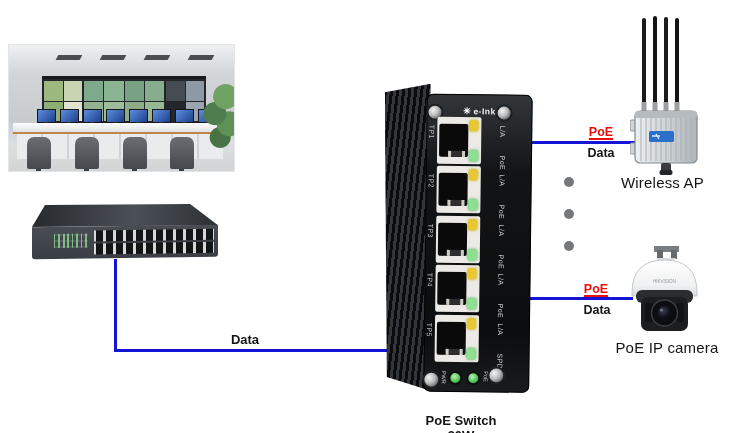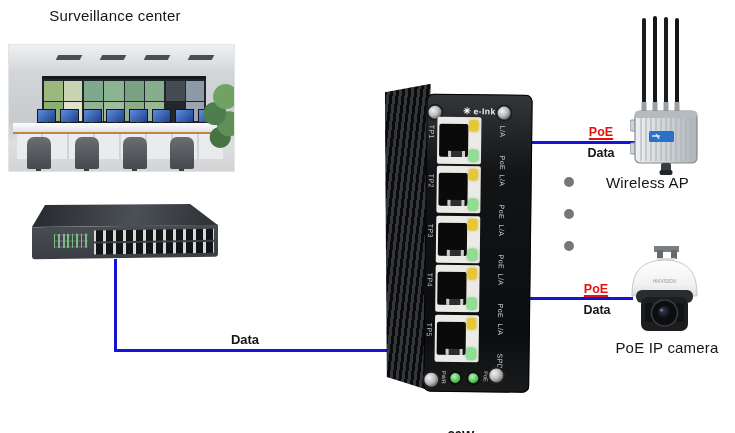--- a/index.html
+++ b/index.html
@@ -83,24 +83,24 @@
   .tp-label{left:2px;font-size:7px;color:#c0c3c6;letter-spacing:.5px;}
   .stat-label{font-size:5.5px;color:#d2d4d6;}
   .stat-led{position:absolute;width:10px;height:10px;border-radius:50%;
         background:radial-gradient(circle at 40% 35%,#b9f0bb,#49c24f 60%,#1d7a24);box-shadow:0 0 0 2px #0d0e0f;}
 </style>
 </head>
 <body>
 
 <div class="canvas">
 
-  <div class="lbl title" style="left:20px;top:7px;width:190px;">Surveillance center</div>
-  <div class="lbl title" style="left:585px;top:174px;width:125px;">Wireless AP</div>
+  <div class="lbl title" style="left:600px;top:174px;width:125px;">Wireless AP</div>
   <div class="lbl title" style="left:597px;top:339px;width:140px;">PoE IP camera</div>
   <div class="lbl cap" style="left:400px;top:397px;width:122px;margin-top:31px;">30W</div>
+  <div class="lbl cap" style="left:400px;top:413px;width:122px;">PoE Switch</div>
 
   <div class="room">
     <div class="vent" style="left:48px;"></div>
     <div class="vent" style="left:92px;"></div>
     <div class="vent" style="left:136px;"></div>
     <div class="vent" style="left:180px;"></div>
     <div class="vwall">
       <div class="vgrid vg-side">
         <div class="scr" style="background:#9db87e;"></div>
           <div class="scr" style="background:#c9d4b2;"></div>

